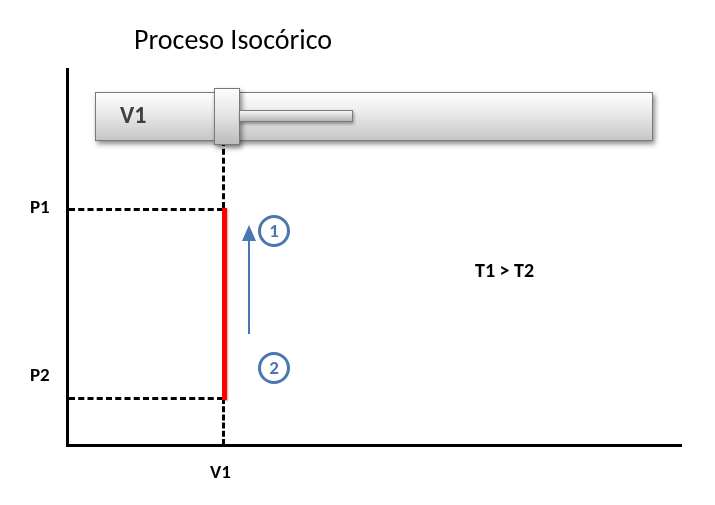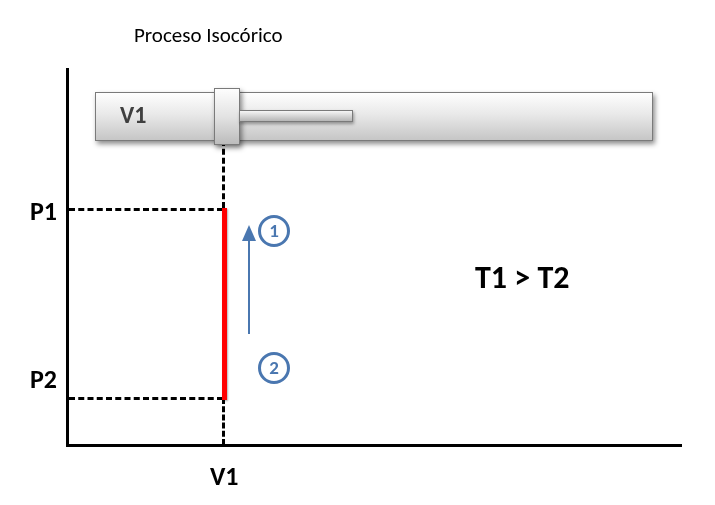--- a/index.html
+++ b/index.html
@@ -6,30 +6,30 @@
   body{
     width:715px;height:505px;
     background:#fff;
     font-family:"Calibri","Segoe UI",Arial,sans-serif;
     color:#000;
     position:relative;
   }
   
   .title{
     position:absolute;
-    font-size:21px;
+    font-size:28px;
   }
   .ax-lbl{
     position:absolute;
-    font-size:26px;
+    font-size:19px;
     font-weight:600;
   }
   .annot{
     position:absolute;
-    font-size:32px;
+    font-size:20px;
     font-weight:700;
   }
   
   .axis-y{
     position:absolute;
     left:66px;top:68px;
     width:0;height:378px;
     border-left:3px solid #000;
   }
   .axis-x{

